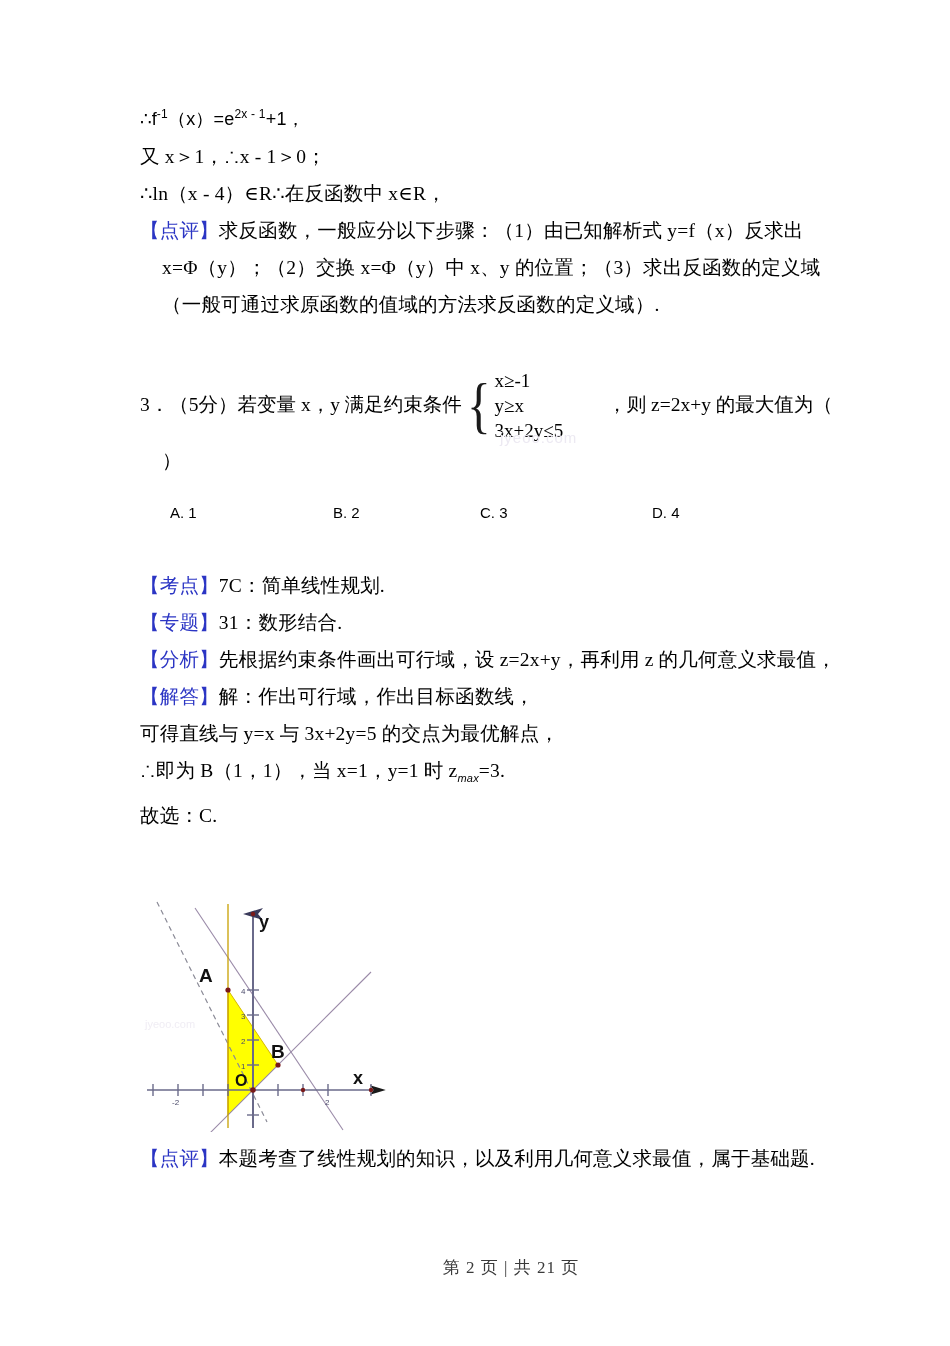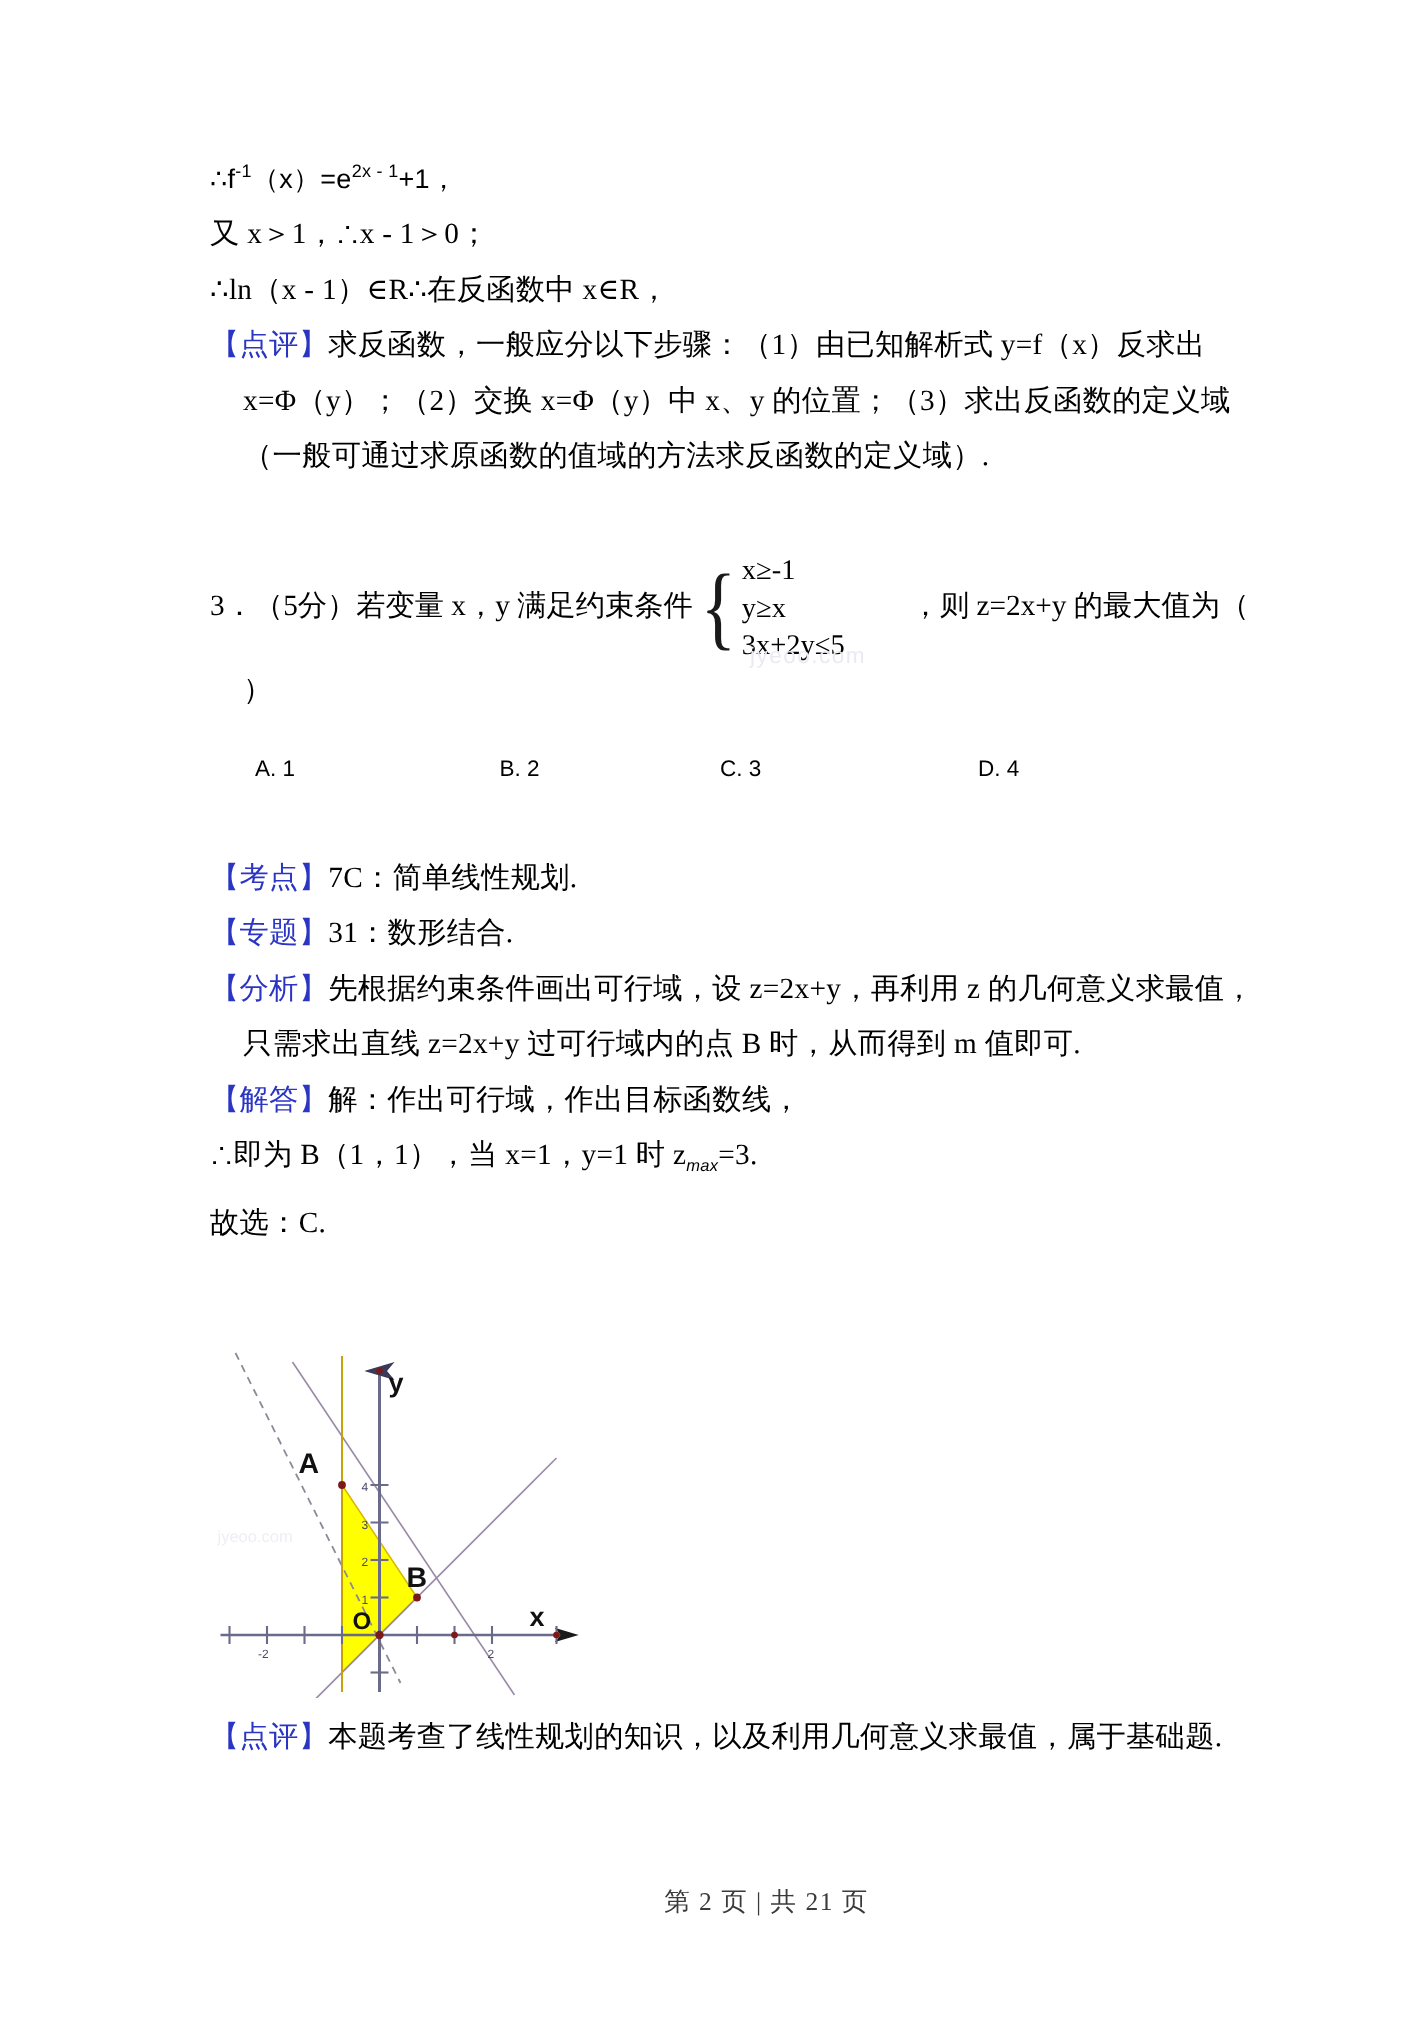--- a/index.html
+++ b/index.html
@@ -147,21 +147,21 @@
 </head>
 <body>
 
 <div class="page">
 
   <div class="content">
 
     <div class="line"><span class="latin"><span>∴f</span><sup class="exp">-1</sup><span>（x）=e</span><sup class="exp">2x - 1</sup><span>+1，</span></span></div>
 
     <div class="line">又 x＞1，∴x - 1＞0；</div>
-    <div class="line">∴ln（x - 1）∈R∴在反函数中 x∈R，</div>
+    <div class="line">∴ln（x - 4）∈R∴在反函数中 x∈R，</div>
 
     <div class="line wrap"><span class="tag">【点评】</span><span>求反函数，一般应分以下步骤：（1）由已知解析式 y=f（x）反求出</span></div>
     <div class="line wrap indent">x=Φ（y）；（2）交换 x=Φ（y）中 x、y 的位置；（3）求出反函数的定义域</div>
     <div class="line wrap indent">（一般可通过求原函数的值域的方法求反函数的定义域）.</div>
 
     <div class="gap-lg"></div>
 
     <div class="q3">
       <div class="q3-row">
         <span class="q3-head">3．</span>
@@ -190,23 +190,23 @@
       <span><span>D.</span>&nbsp;<span>4</span></span>
     </div>
 
     <div class="gap-md"></div>
 
     <div class="line"><span class="tag">【考点】</span><span>7C：简单线性规划.</span></div>
 
     <div class="line"><span class="tag">【专题】</span><span>31：数形结合.</span></div>
 
     <div class="line wrap"><span class="tag">【分析】</span><span>先根据约束条件画出可行域，设 z=2x+y，再利用 z 的几何意义求最值，</span></div>
-    <div class="line wrap indent">只需求出直线 z=2x+y 过可行域内的点 B 时，从而得到 m 值即可.</div>
 
     <div class="line wrap"><span class="tag">【解答】</span><span>解：作出可行域，作出目标函数线，</span></div>
+    <div class="line">可得直线与 y=x 与 3x+2y=5 的交点为最优解点，</div>
     <div class="line"><span>∴即为 B（1，1），当 x=1，y=1 时 z</span><sub class="sb">max</sub><span>=3.</span></div>
     <div class="line">故选：C.</div>
 
   </div>
 
   <div class="figure-wrap">
     <svg width="250" height="232" viewBox="0 0 250 232" xmlns="http://www.w3.org/2000/svg">
 
       <defs>
         <marker id="arrY" markerWidth="10" markerHeight="10" refX="3" refY="5" orient="auto">

